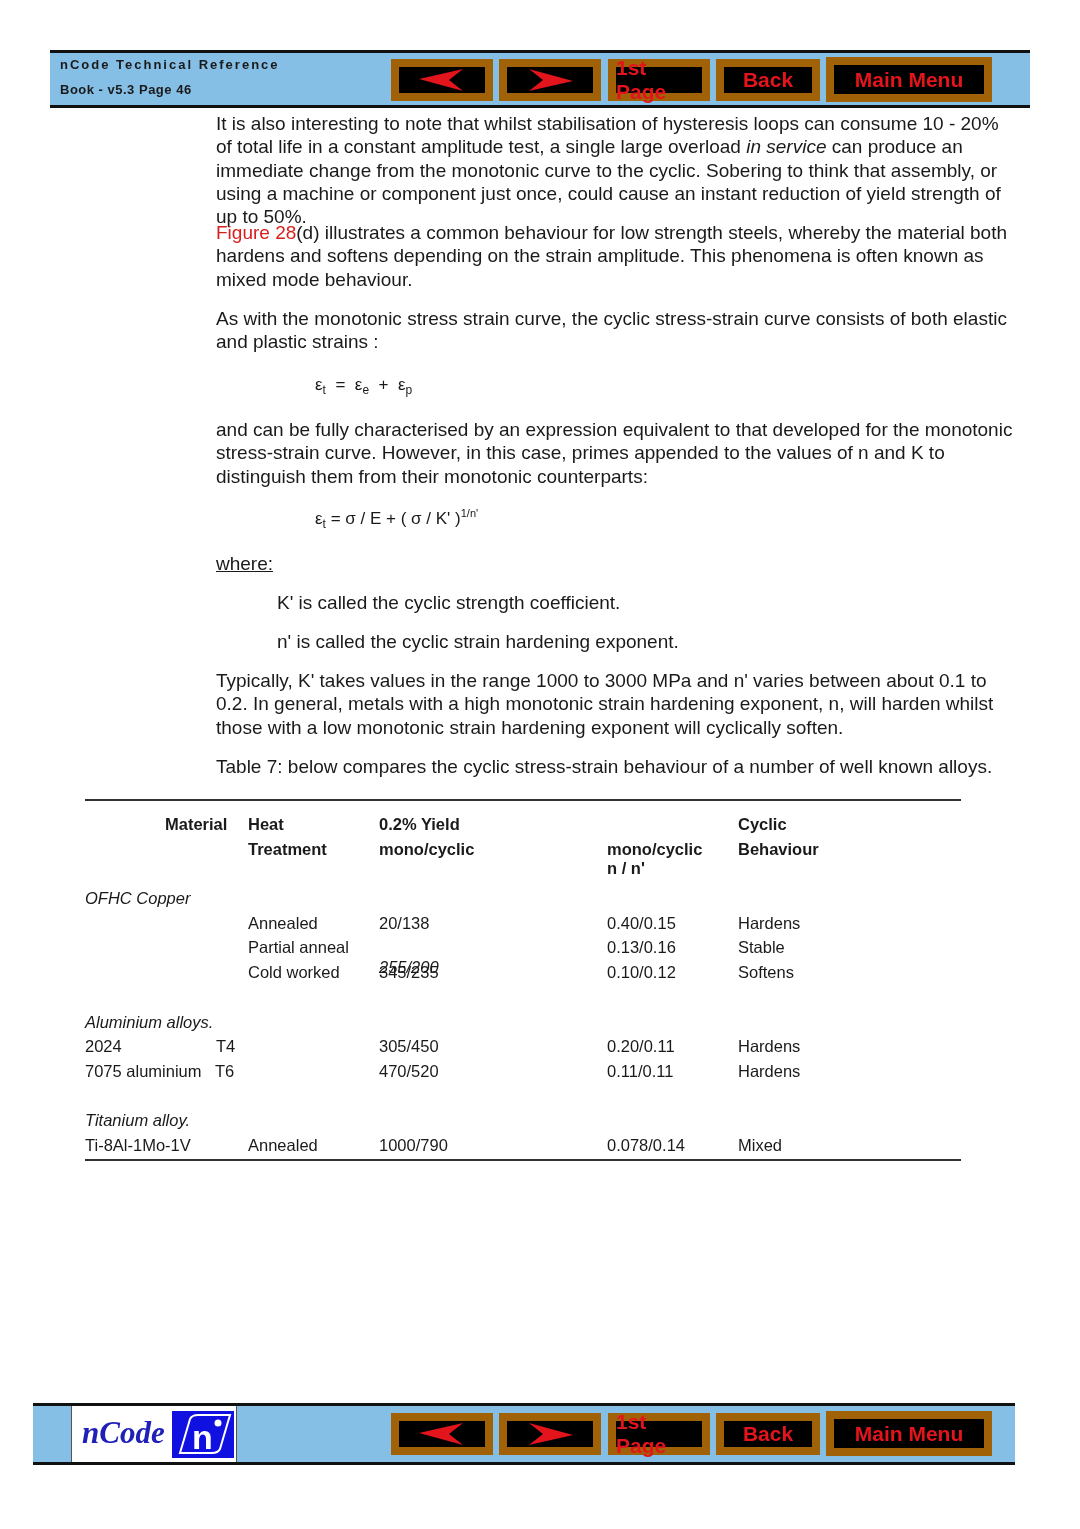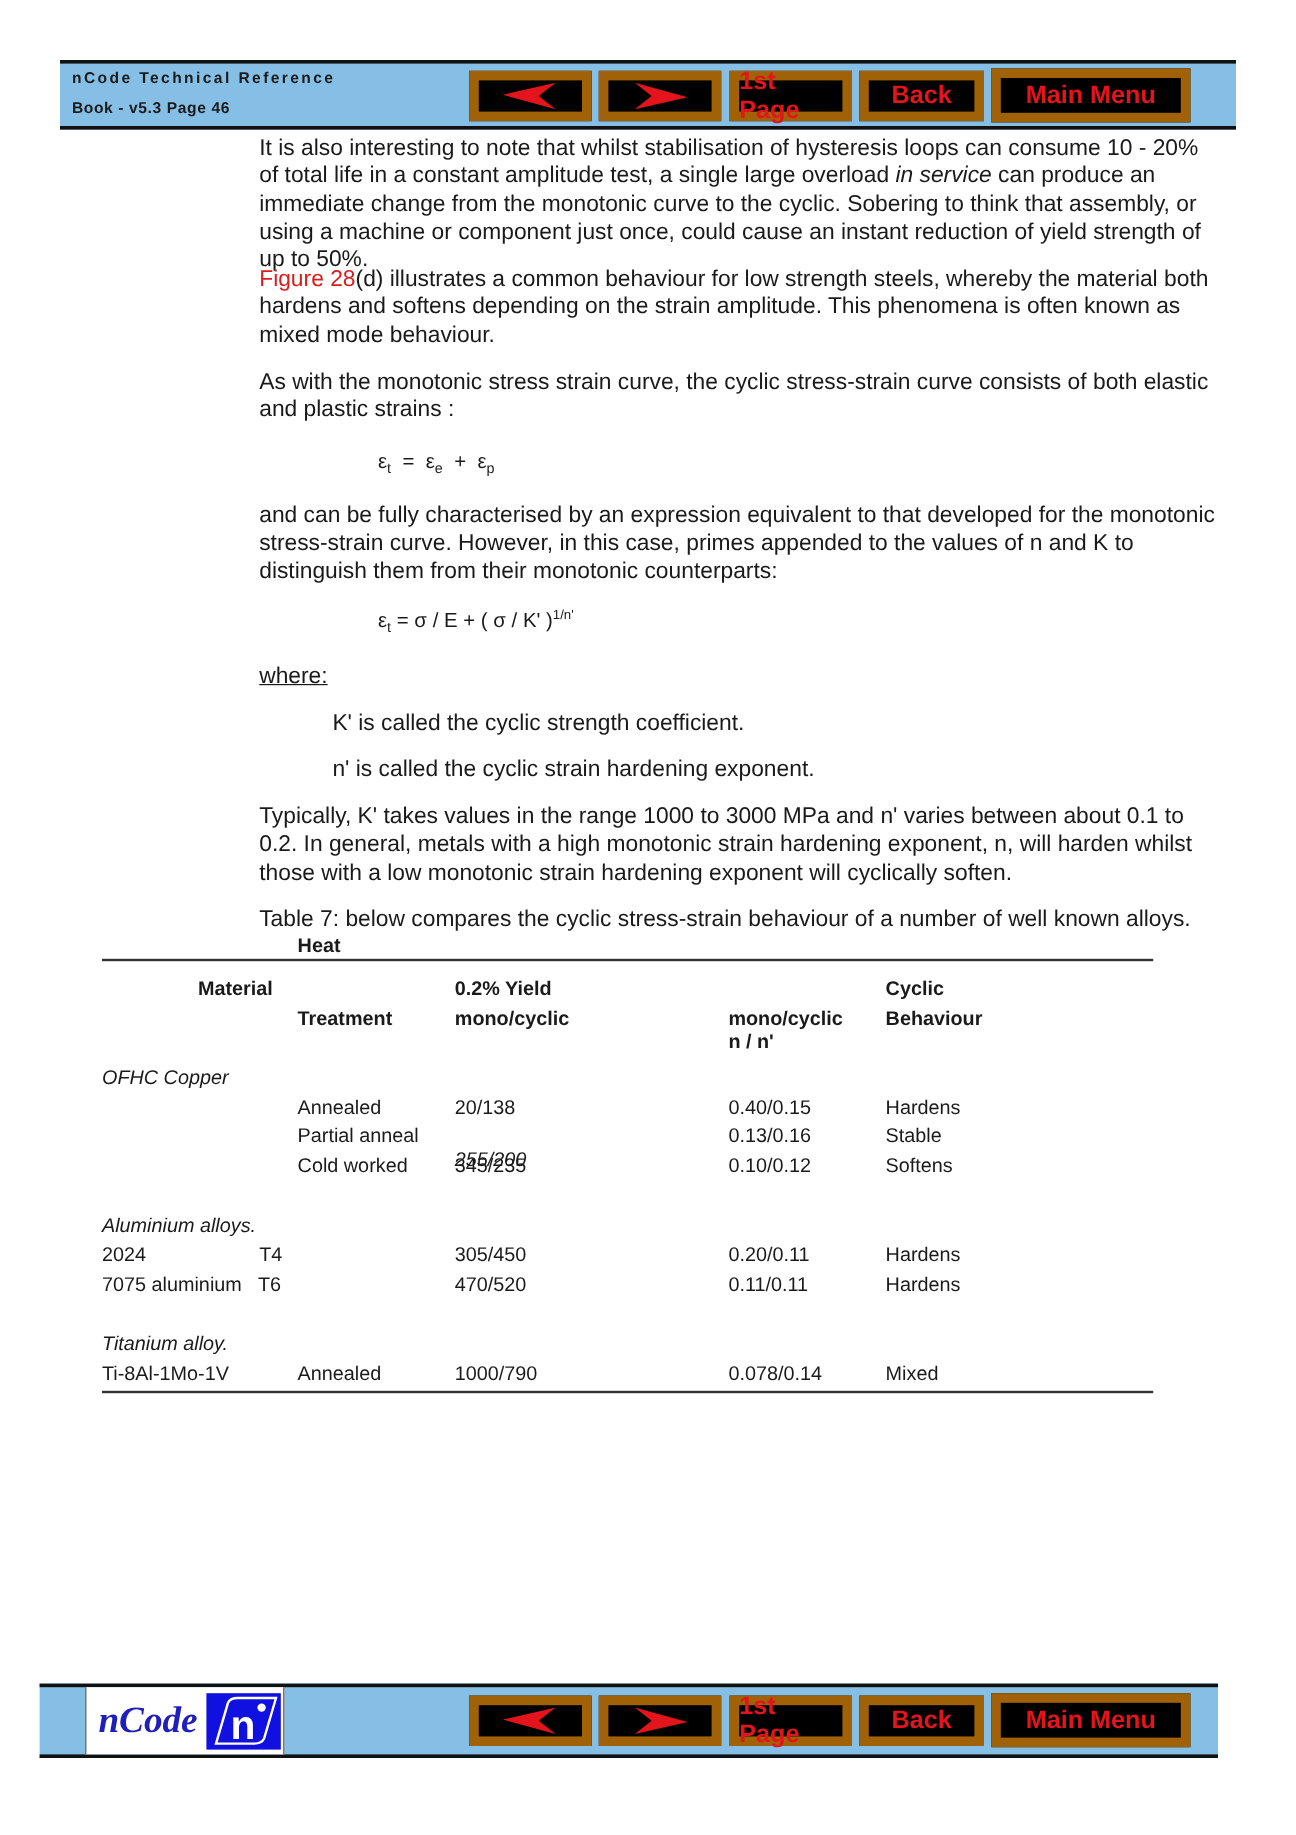--- a/index.html
+++ b/index.html
@@ -79,21 +79,21 @@
 <div class="p indent" style="top:591px;">K' is called the cyclic strength coefficient.</div>
 <div class="p indent" style="top:630px;">n' is called the cyclic strain hardening exponent.</div>
 
 <div class="p" style="top:669px;">Typically, K' takes values in the range 1000 to 3000 MPa and n' varies between about 0.1 to 0.2. In general, metals with a high monotonic strain hardening exponent, n, will harden whilst those with a low monotonic strain hardening exponent will cyclically soften.</div>
 
 <div class="p" style="top:755px;">Table 7: below compares the cyclic stress-strain behaviour of a number of well known alloys.</div>
 
 <div class="rule" style="top:799px;"></div>
 
 <div class="cell hdr" style="left:118px;top:815px;margin-left:47px;">Material</div>
-<div class="cell hdr" style="left:248px;top:779px;">Heat</div>
+<div class="cell hdr" style="left:248px;top:815px;">Heat</div>
 <div class="cell hdr" style="left:248px;top:840px;">Treatment</div>
 <div class="cell hdr" style="left:379px;top:815px;">0.2% Yield</div>
 <div class="cell hdr" style="left:379px;top:840px;">mono/cyclic</div>
 <div class="cell hdr" style="left:607px;top:815px;margin-top:44px;">n / n'</div>
 <div class="cell hdr" style="left:607px;top:840px;">mono/cyclic</div>
 <div class="cell hdr" style="left:738px;top:815px;">Cyclic</div>
 <div class="cell hdr" style="left:738px;top:840px;">Behaviour</div>
 
 <div class="cell grp" style="left:85px;top:889px;">OFHC Copper</div>
 

